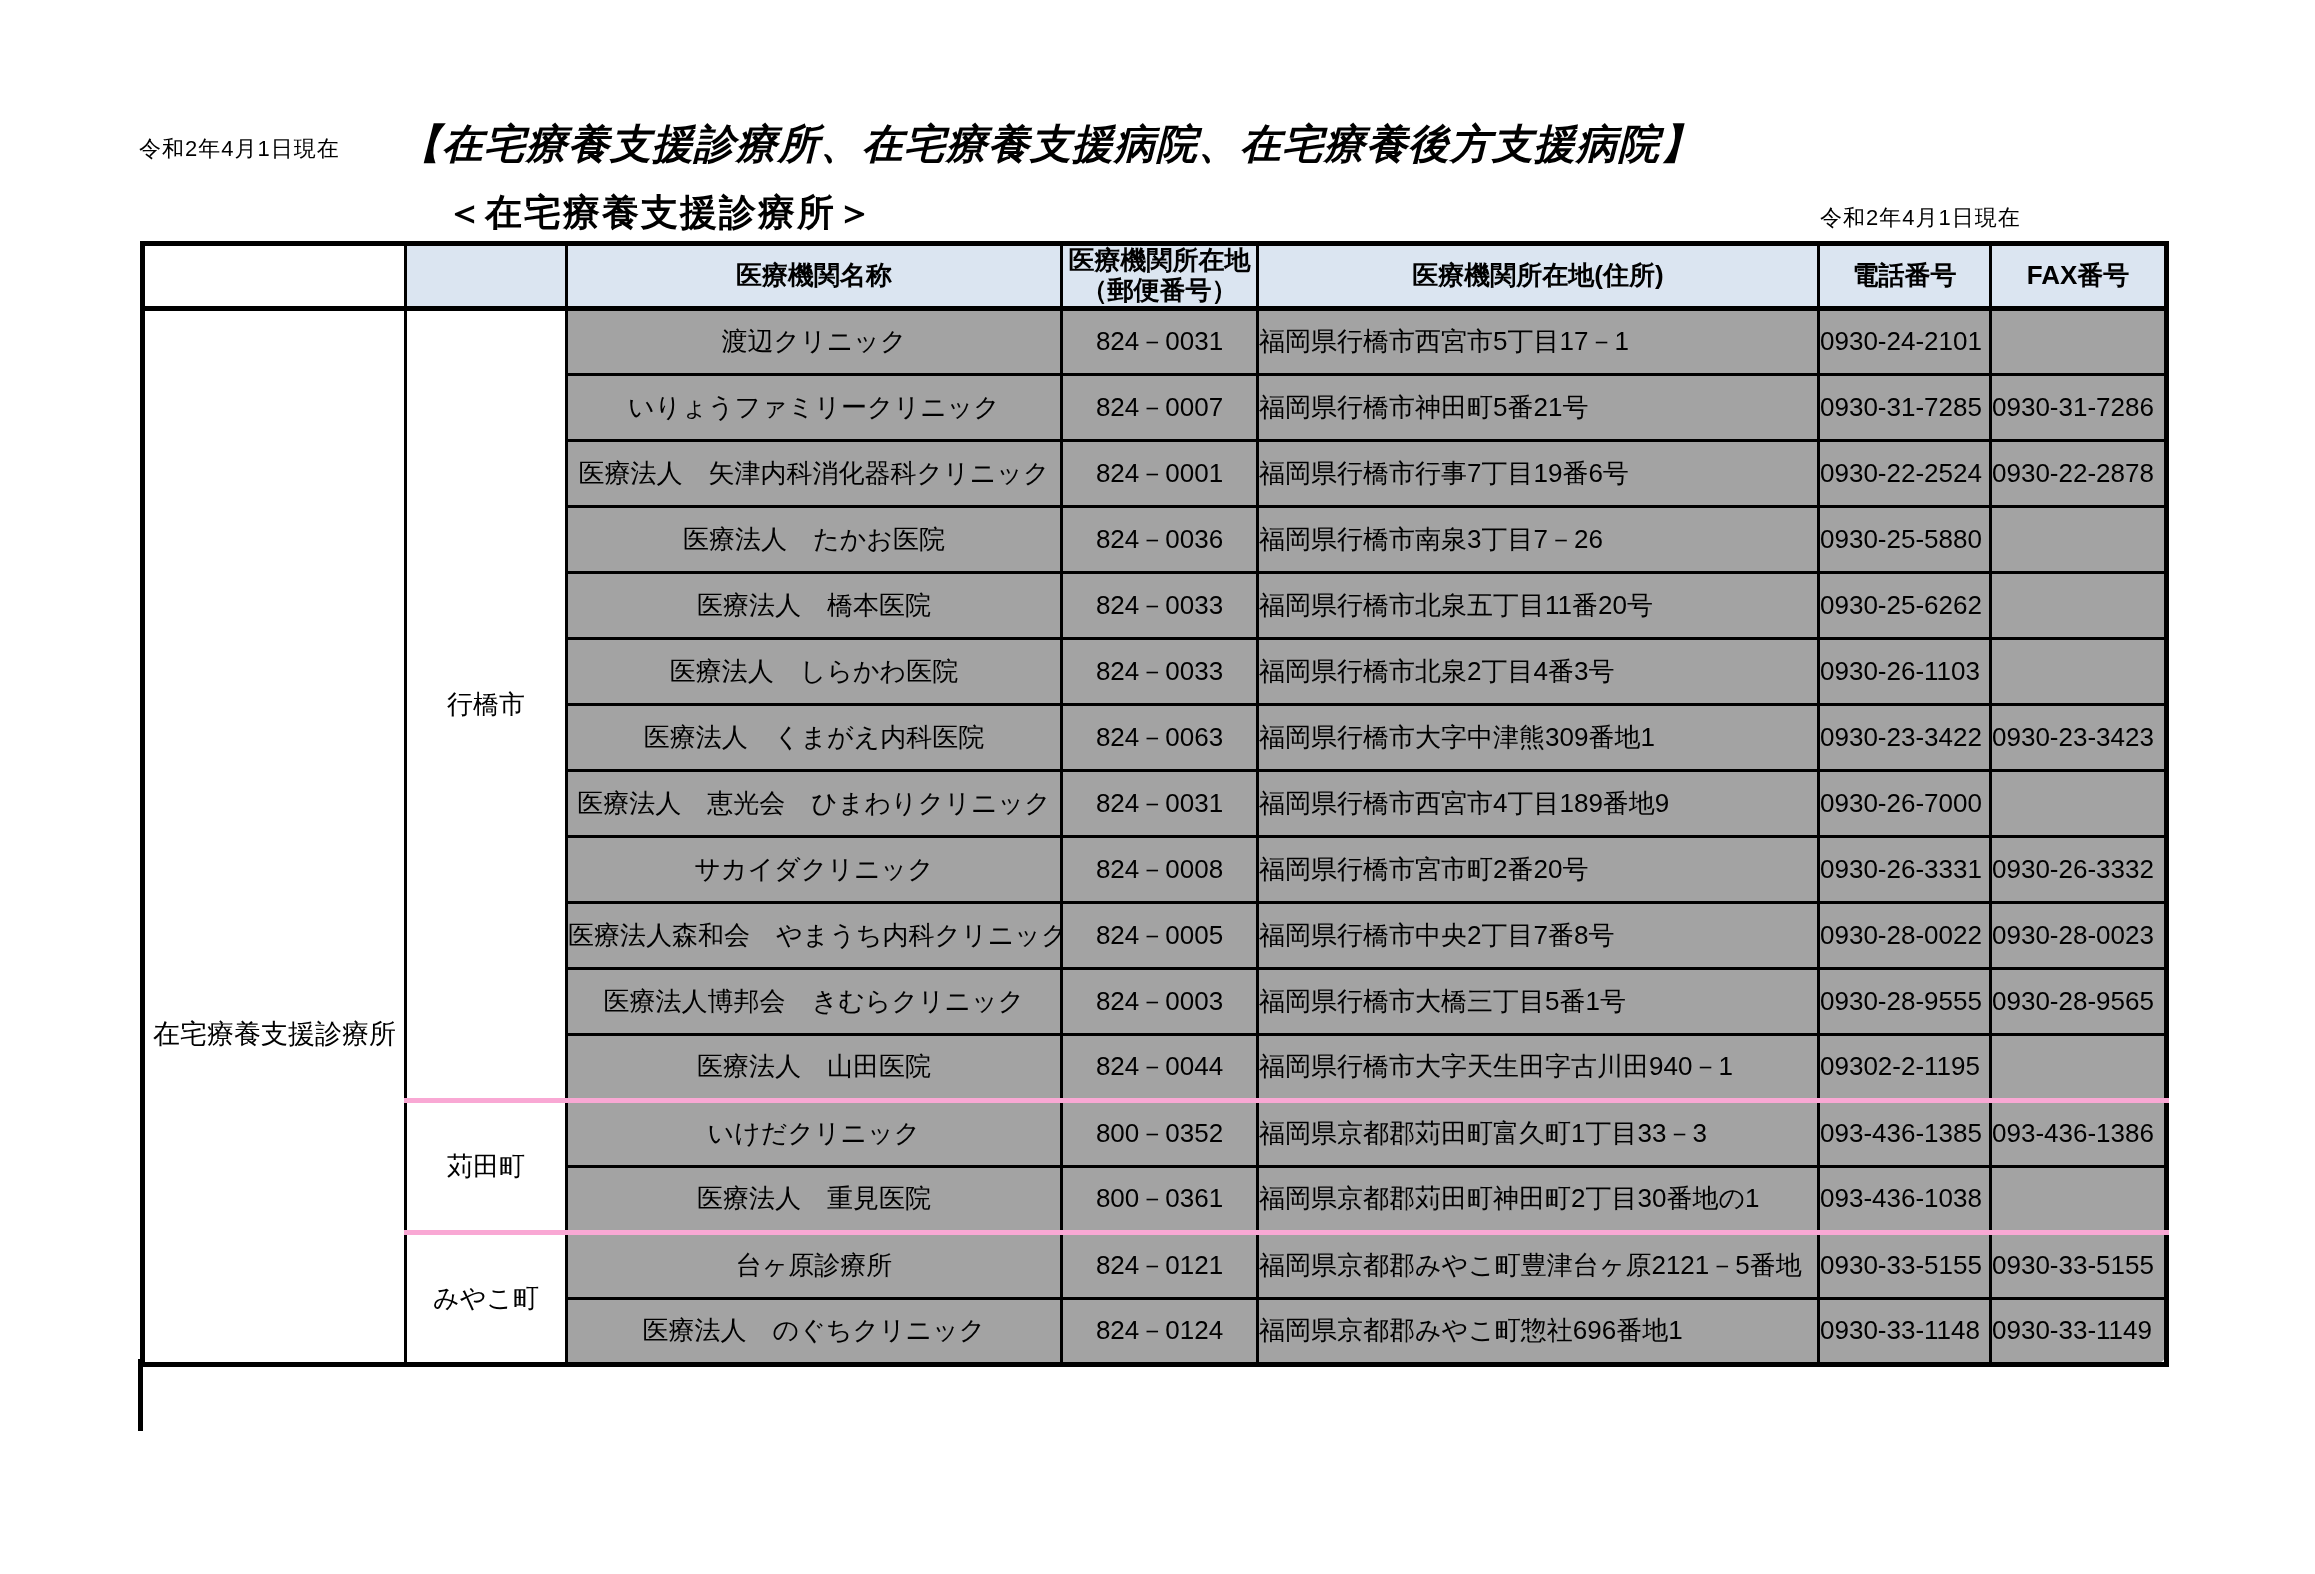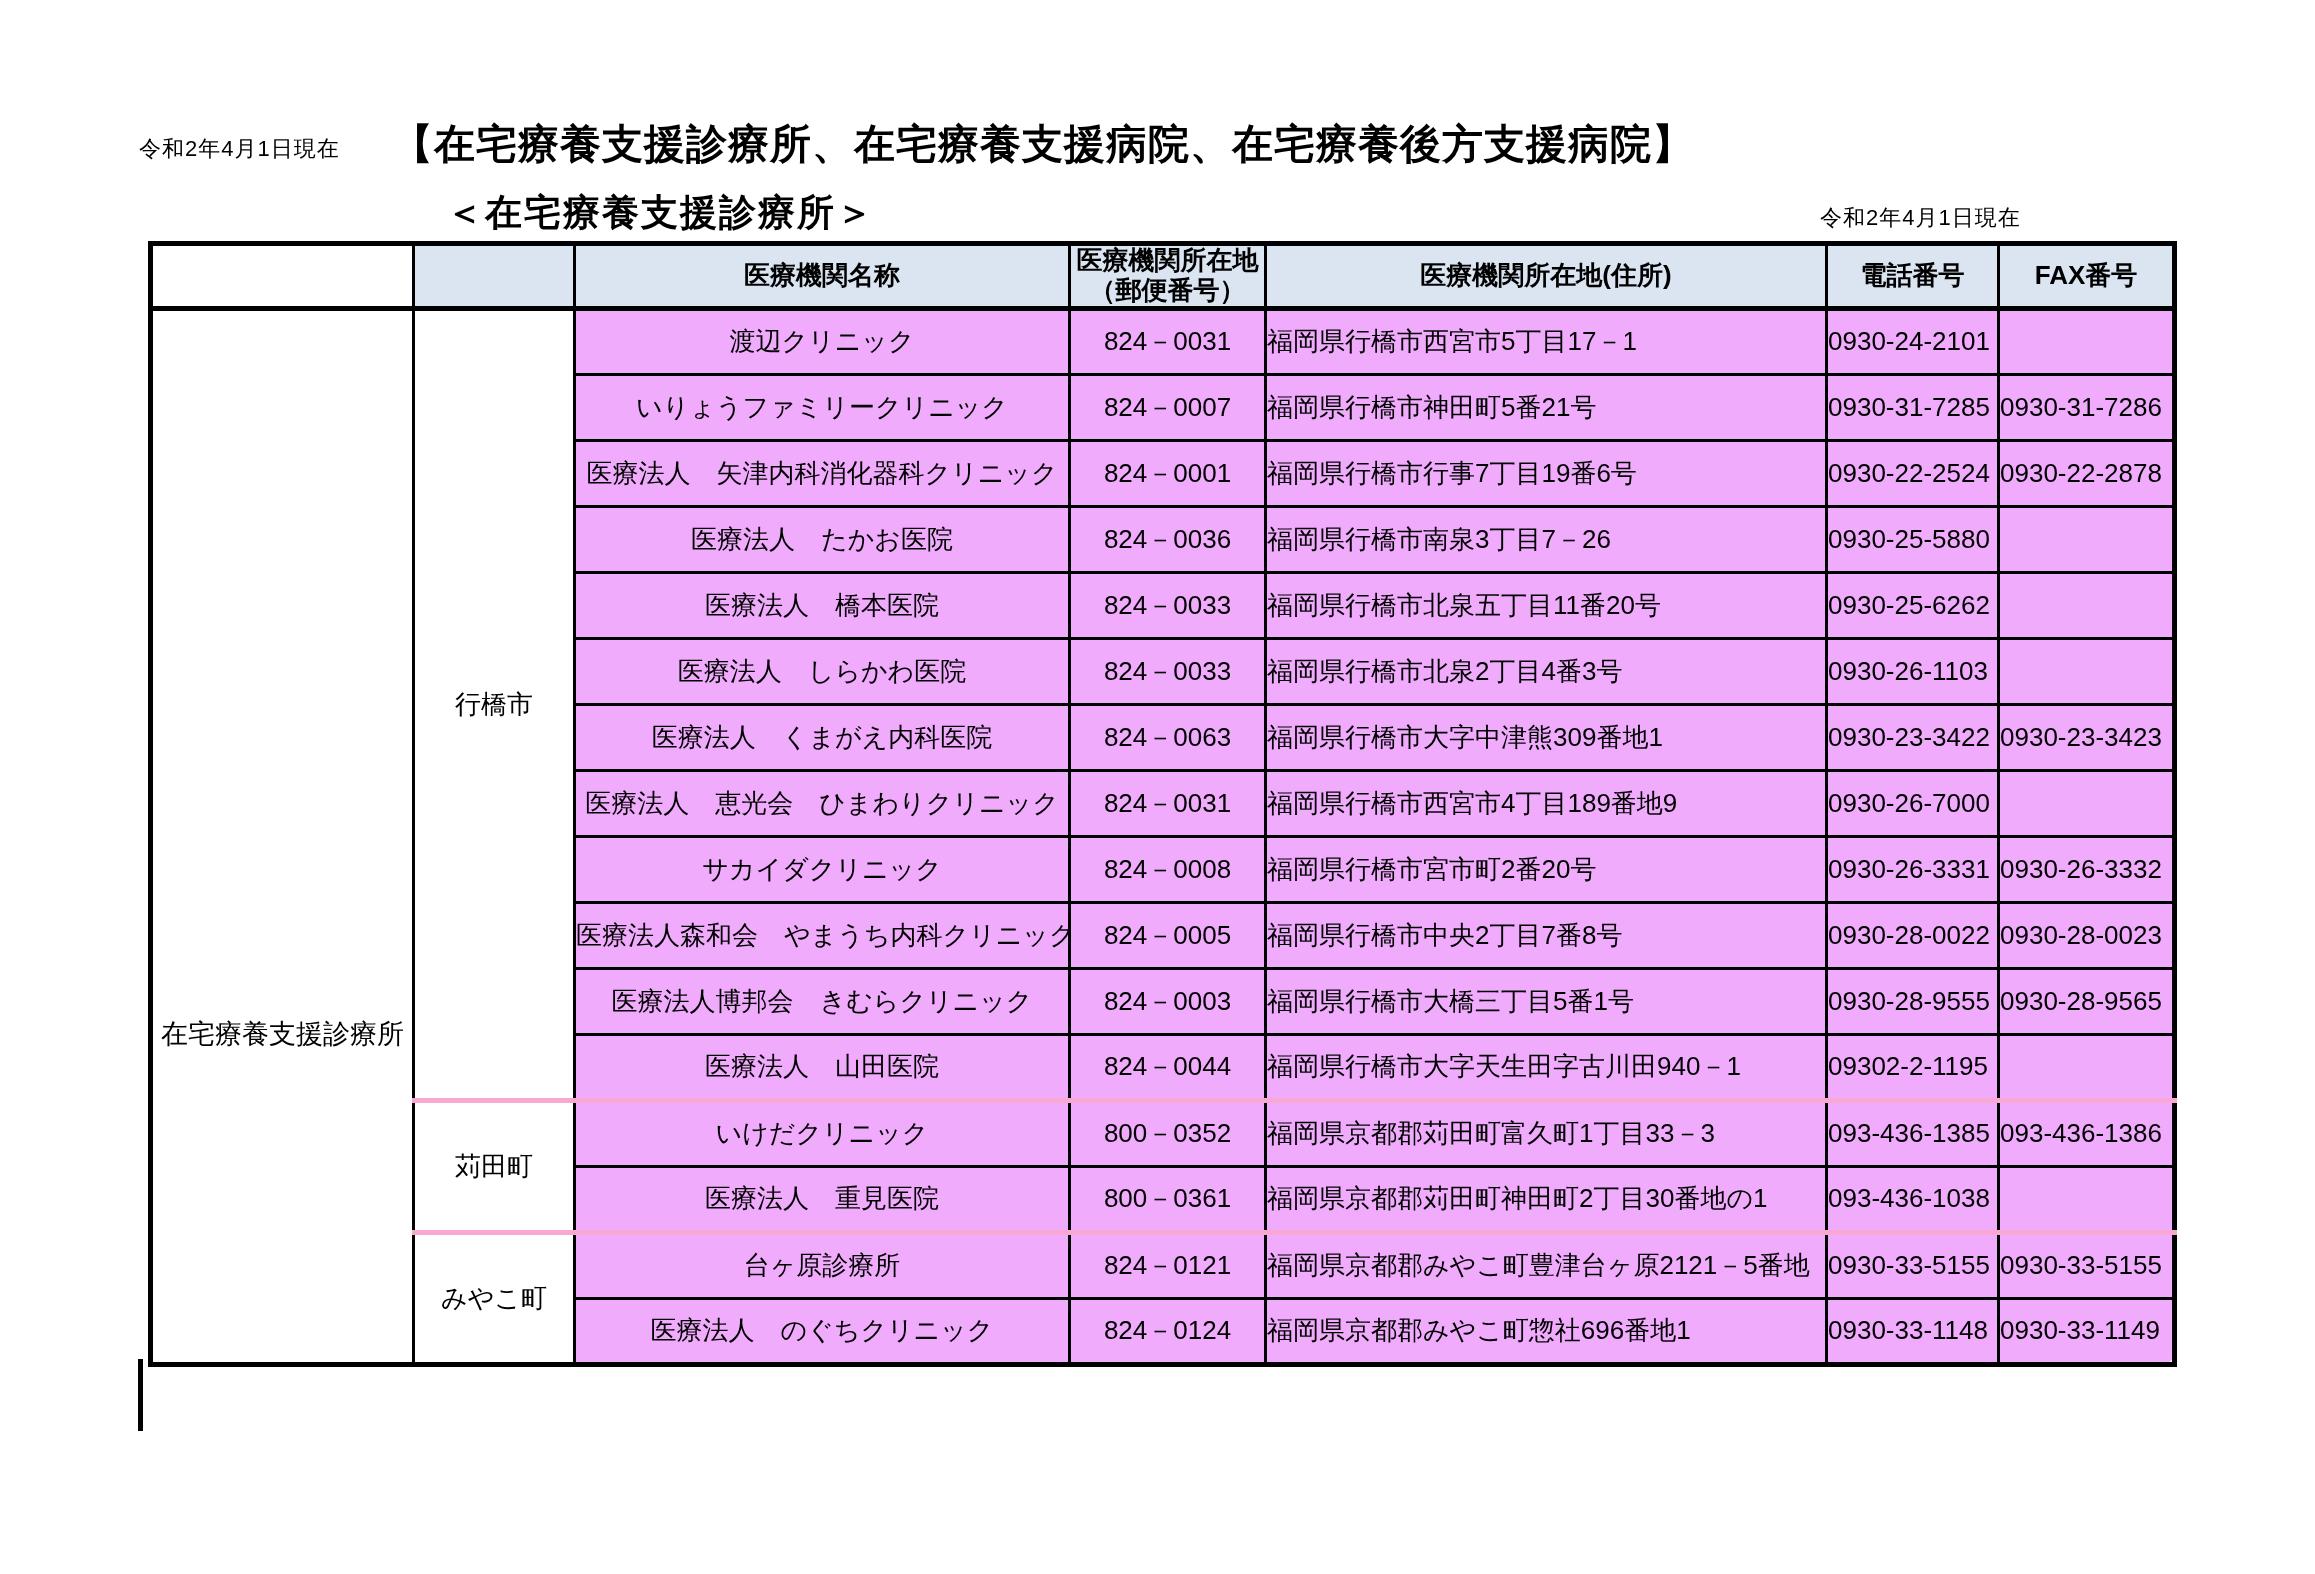--- a/index.html
+++ b/index.html
@@ -10,25 +10,25 @@
     color:#000;
     position:relative;
     overflow:hidden;
   }
   .abs{position:absolute;}
   .date-note{font-size:22px;letter-spacing:1px;}
   .main-title{font-size:41px;font-weight:bold;letter-spacing:1px;}
   .sub-title{font-size:37px;font-weight:bold;letter-spacing:2px;margin-left:34px;}
 
   table.med{
-    position:absolute;left:148px;top:241px;
+    position:absolute;left:140px;top:241px;
     border-collapse:collapse;
     table-layout:fixed;
     width:2026px;
-    background:#f0abfc;
+    background:#a3a3a3;
     border-radius:21px;
   }
   table.med{border:5px solid #000;}
   table.med th,table.med td{
     border:3px solid #000;
     font-size:26px;
     padding:0;
     overflow:hidden;
     white-space:nowrap;
     vertical-align:middle;
@@ -58,21 +58,21 @@
   .dangling-line{
     position:absolute;left:138px;top:1359px;width:5px;height:72px;
     background:#000;
   }
 </style>
 </head>
 <body>
 
 <div class="abs date-note" style="left:139px;top:134px;">令和2年4月1日現在</div>
 
-<div class="abs main-title" style="left:392px;top:117px;">【在宅療養支援診療所、在宅療養支援病院、在宅療養後方支援病院】</div>
+<div class="abs main-title" style="left:400px;top:117px;font-style:italic;">【在宅療養支援診療所、在宅療養支援病院、在宅療養後方支援病院】</div>
 
 <div class="abs sub-title" style="left:412px;top:188px;">＜在宅療養支援診療所＞</div>
 
 <div class="abs date-note" style="left:1820px;top:203px;">令和2年4月1日現在</div>
 
 <table class="med">
   <colgroup>
     <col style="width:263px">
     <col style="width:161px">
     <col style="width:495px">

